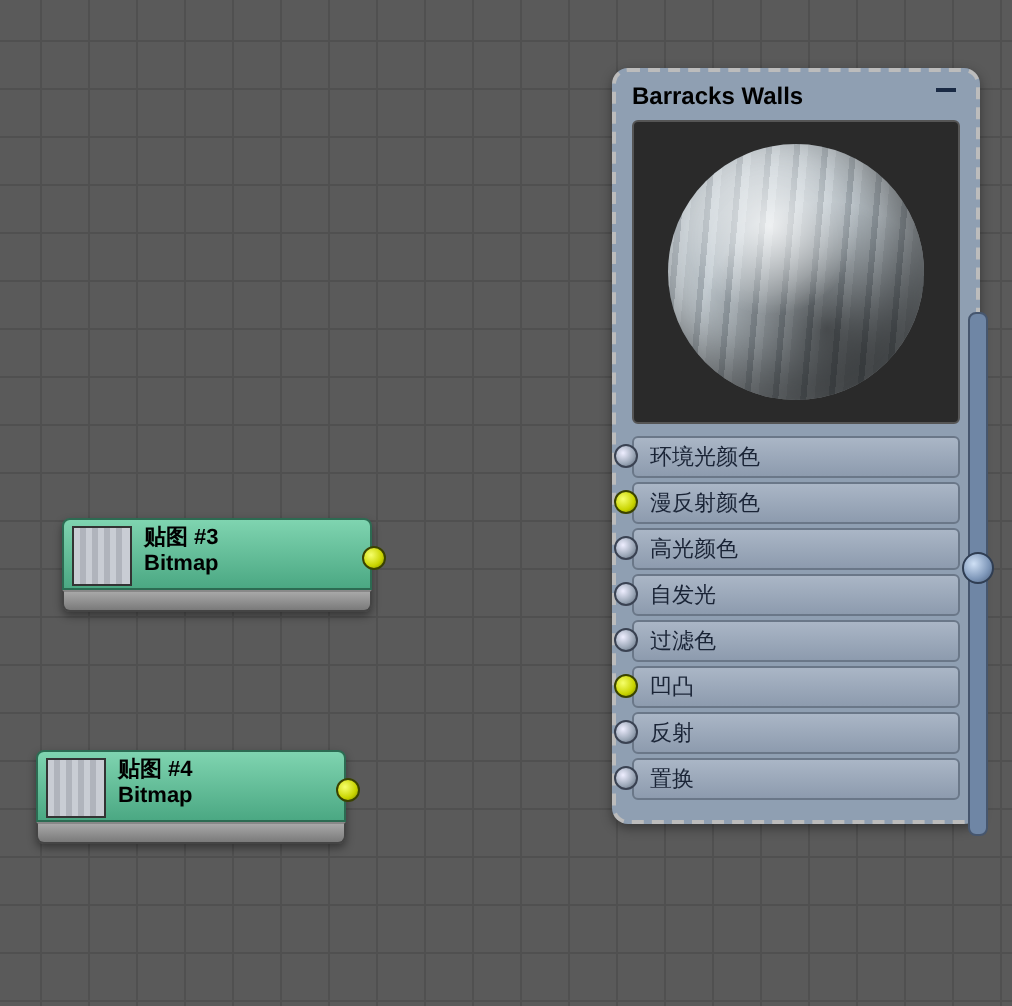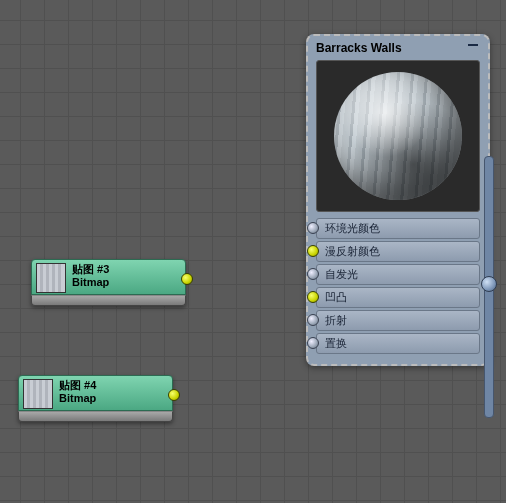--- a/index.html
+++ b/index.html
@@ -78,29 +78,37 @@
         <div class="slot">
           <div class="sp"></div>
           <span>环境光颜色</span>
         </div>
         <div class="slot conn">
           <div class="sp"></div>
           <span>漫反射颜色</span>
         </div>
         <div class="slot">
           <div class="sp"></div>
+          <span>高光颜色</span>
+        </div>
+        <div class="slot">
+          <div class="sp"></div>
           <span>自发光</span>
+        </div>
+        <div class="slot">
+          <div class="sp"></div>
+          <span>过滤色</span>
         </div>
         <div class="slot conn">
           <div class="sp"></div>
           <span>凹凸</span>
         </div>
         <div class="slot">
           <div class="sp"></div>
-          <span>折射</span>
+          <span>反射</span>
         </div>
         <div class="slot">
           <div class="sp"></div>
           <span>置换</span>
         </div>
       </div>
     <div class="sidebar"></div>
     <div class="sidebar-n"></div>
   </div>
 </div>

